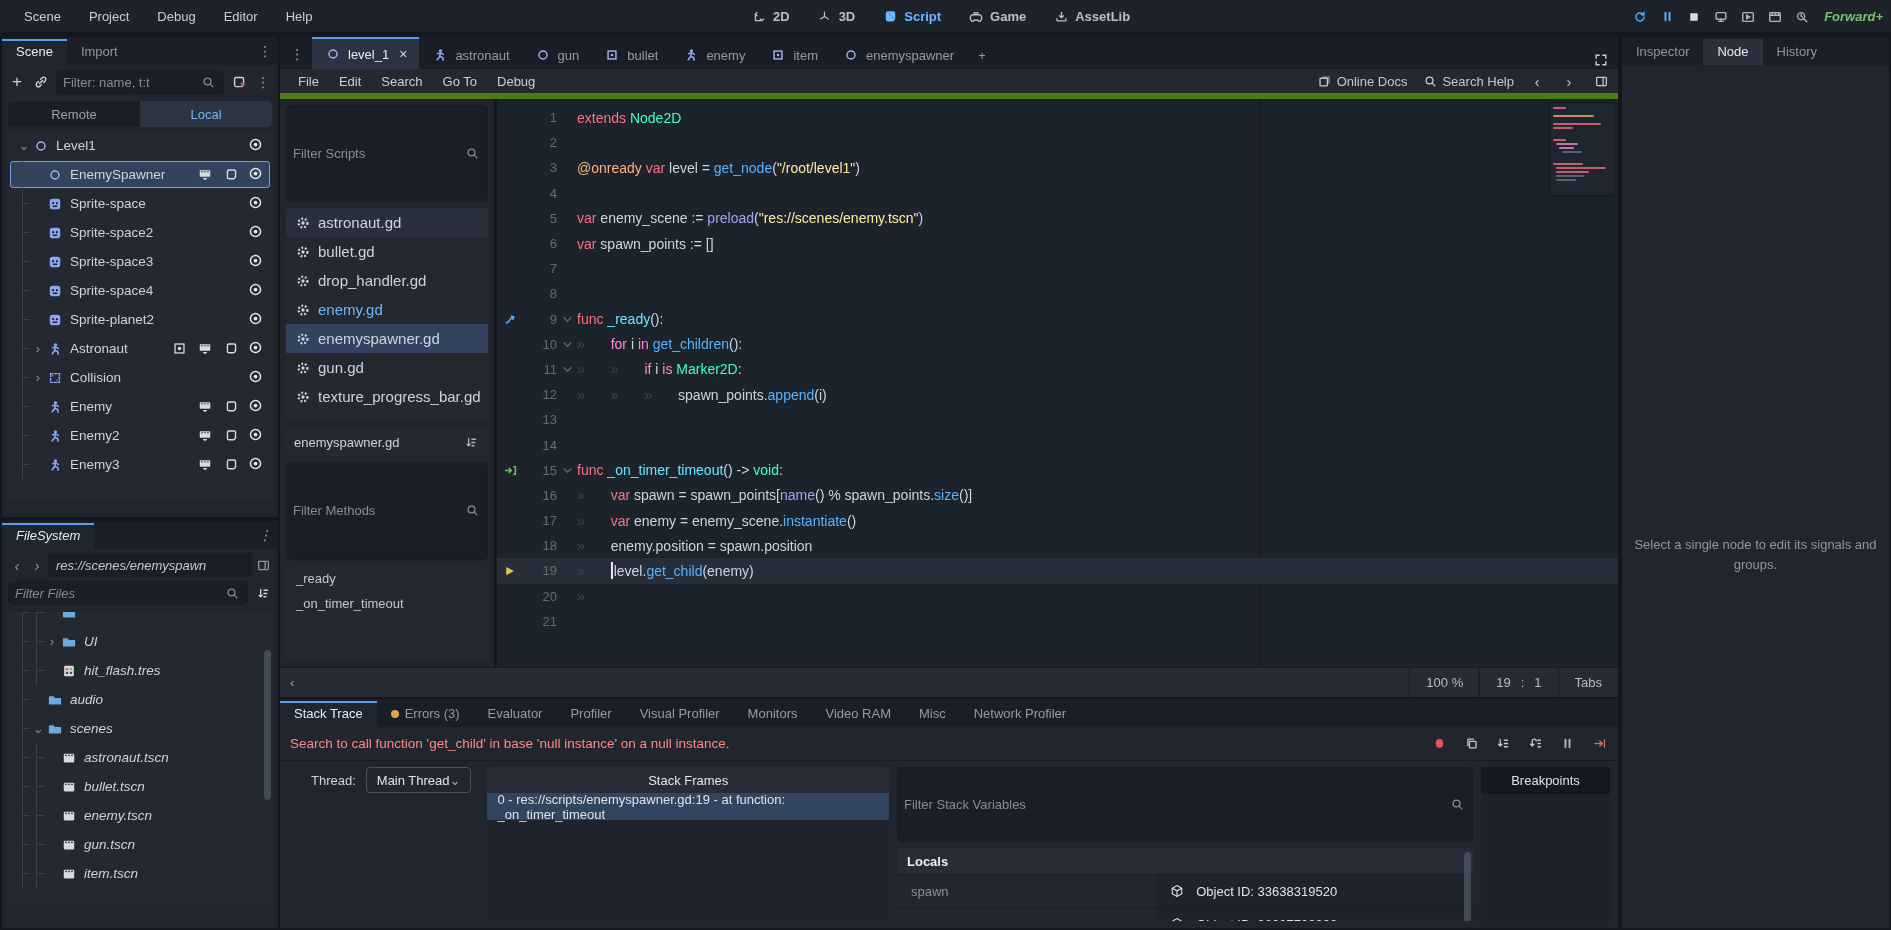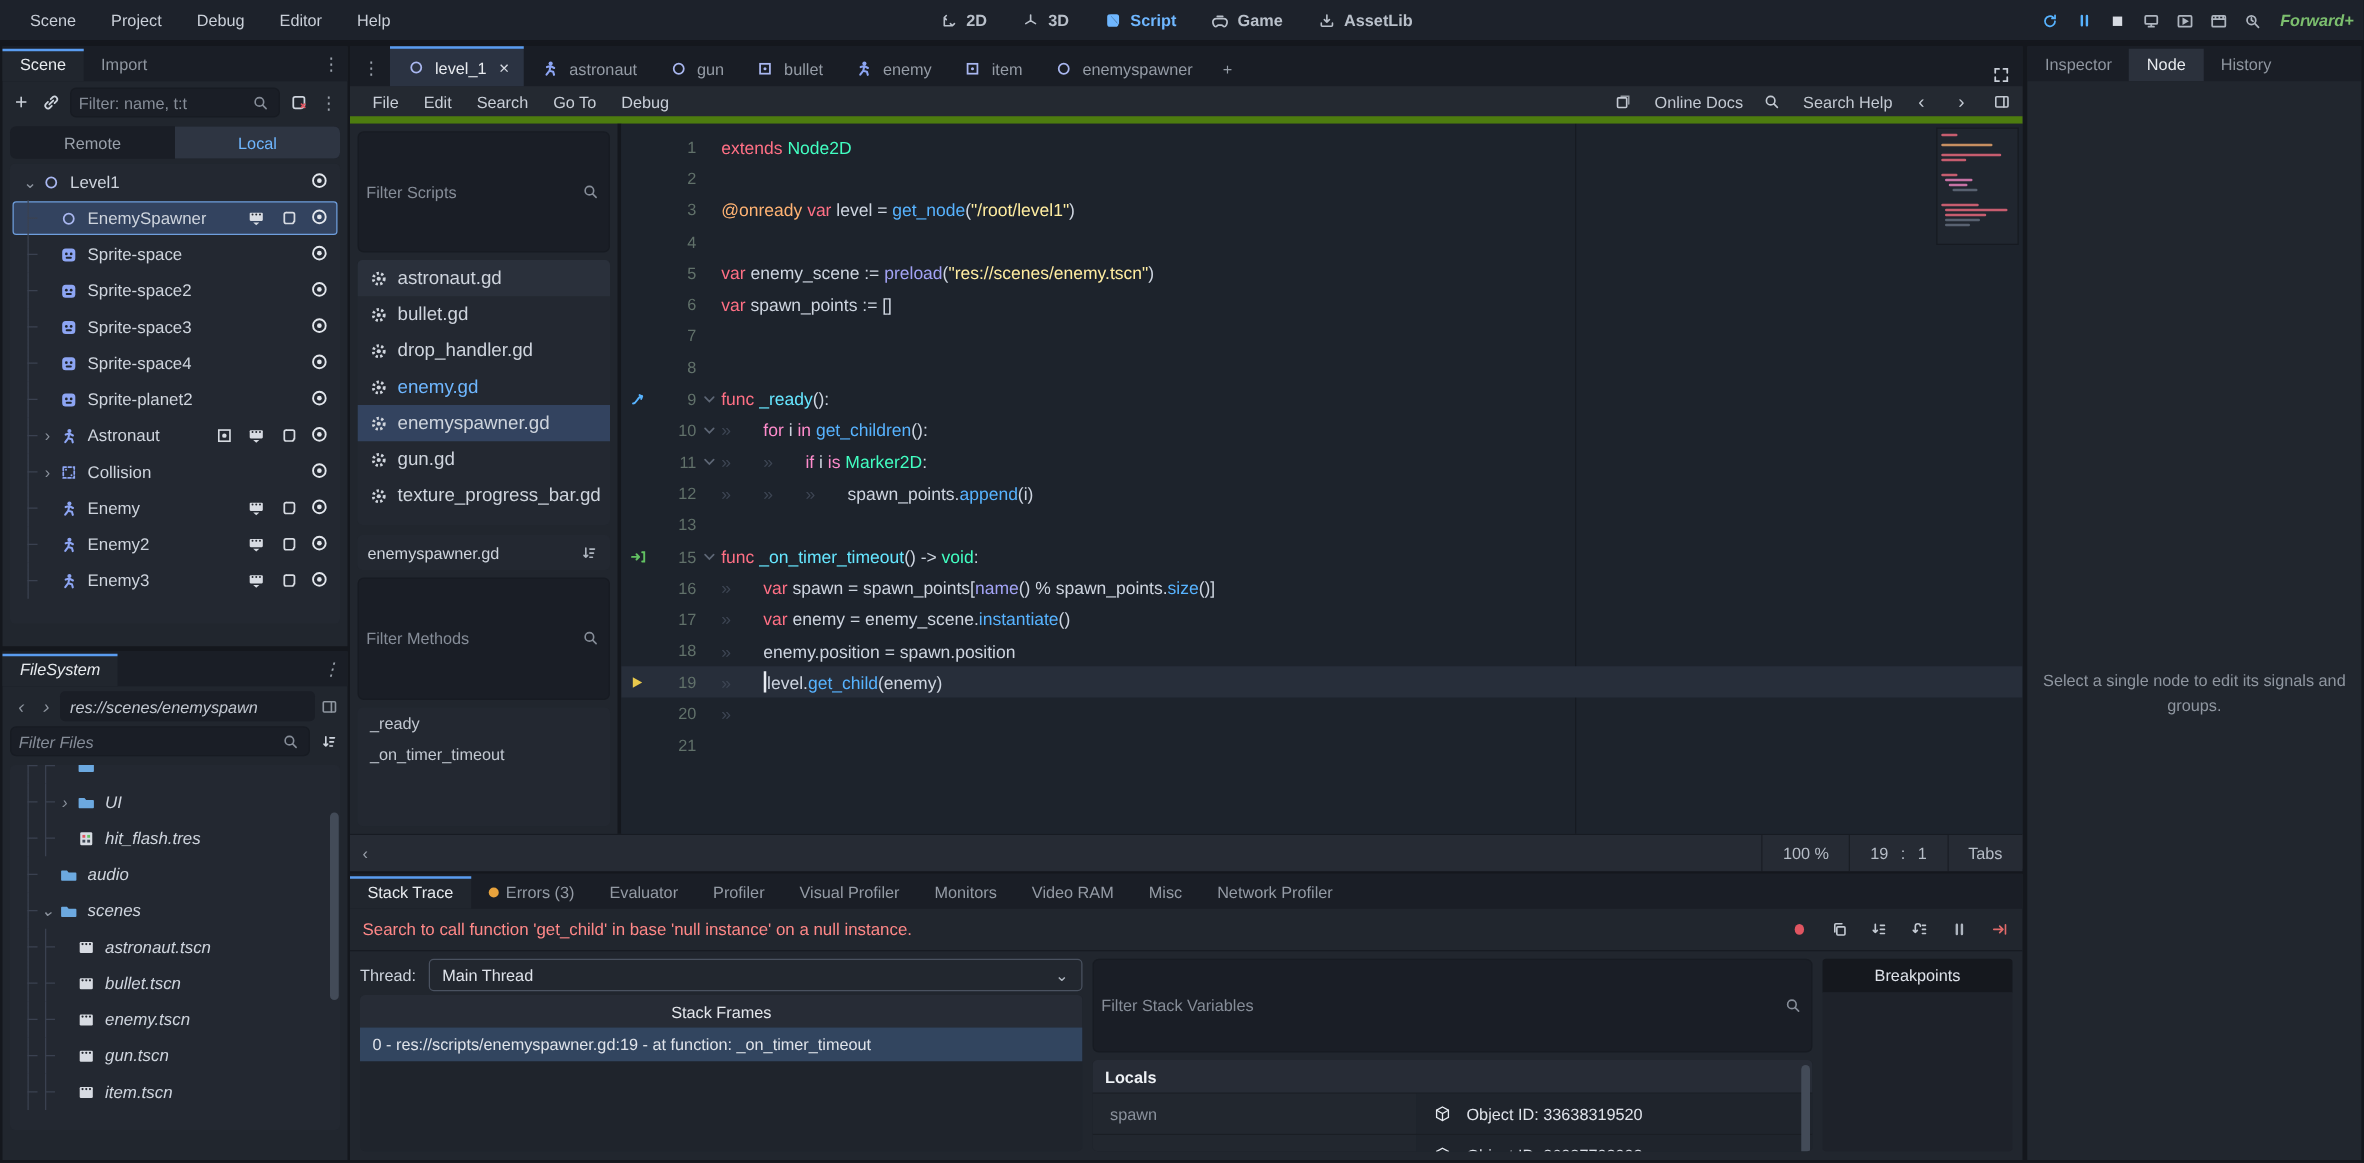--- a/index.html
+++ b/index.html
@@ -63,21 +63,21 @@
   
   #stabs{display:flex;align-items:flex-end;height:32px;background:#191d25;}
   #stabs .dots{color:#8f96a0;margin:0 6px 6px 8px;}
   .stab{display:flex;align-items:center;gap:6px;padding:6px 12px;color:#959ca6;height:28px;}
   .stab.active{background:#2b3342;color:#e8ebef;border-top:2px solid var(--accent);height:32px;}
   .stab .x{color:#d6dae2;margin-left:4px;font-size:14px;}
   #stabs .expand{margin-left:auto;margin-right:8px;color:#c9cfd8;}
   #emenu{display:flex;align-items:center;height:30px;background:#242931;border-bottom:6px solid #4d7c0f;padding:0 8px;}
   #emenu .m{padding:4px 10px;color:#c9cfd8;}
   #emenu .right{margin-left:auto;display:flex;align-items:center;gap:14px;color:#c3c9d2;}
-  #emenu .right .lnk{display:flex;gap:16px;align-items:center;text-align:right;}
+  #emenu .right .lnk{display:flex;gap:3px;align-items:center;text-align:right;}
   #ebody{display:flex;height:568px;}
   #sside{width:217px;background:var(--panel);display:flex;flex-direction:column;border-right:3px solid #14171d;}
   #sside .sect{margin:6px 6px 0;}
   .slist{margin:6px 6px 0;background:#232831;border-radius:4px;overflow:hidden;}
   .srow{display:flex;align-items:center;gap:6px;height:29px;padding:0 8px;color:#ced4dd;font-size:15px;white-space:nowrap;}
   .srow.hover{background:#2a303b;}
   .srow.modified .nm{color:var(--blue);}
   .srow.selected{background:#33435f;}
   #scripts-list{height:212px;}
   .namebar{display:flex;align-items:center;margin:8px 6px 0;background:#232831;border-radius:4px;height:28px;padding:0 8px;color:#ced4dd;}
@@ -107,21 +107,21 @@
   #estatus .cell{padding:0 16px;border-left:1px solid #1a1e24;height:100%;display:flex;align-items:center;gap:10px;}
   
   #dbg-tabs{display:flex;height:28px;background:var(--well);align-items:flex-end;}
   .dtab{padding:5px 14px 6px;color:#949ba5;display:flex;align-items:center;gap:6px;}
   .dtab.active{background:var(--panel);color:#e8ebef;border-top:2px solid var(--accent);padding-top:3px;}
   .errdot{width:8px;height:8px;border-radius:50%;background:#e8a33d;}
   #dbg-toolbar{display:flex;align-items:center;height:34px;padding:0 10px;border-bottom:1px solid #171b22;}
   #dbg-err{color:var(--err);font-size:13.5px;}
   #dbg-actions{margin-left:auto;display:flex;align-items:center;gap:14px;color:#c3c9d2;}
   #dbg-main{display:flex;gap:8px;padding:6px 8px 0;height:160px;}
-  .dcol1{width:578px;display:flex;flex-direction:column;gap:3px;}
+  .dcol1{width:578px;display:flex;flex-direction:row;gap:16px;margin-left:23px;}
   .dcol2{width:576px;display:flex;flex-direction:column;gap:6px;position:relative;}
   .dcol3{flex:1;display:flex;flex-direction:column;}
   .threadrow{display:flex;align-items:center;gap:10px;height:26px;}
   .dropdown{flex:1;height:26px;background:#22272f;border:1px solid #4a5260;border-radius:4px;display:flex;align-items:center;padding:0 10px;color:#dfe3ea;}
   .dropdown .chev{margin-left:auto;color:#aeb5bf;}
   .framespanel{flex:1;background:#1f242c;border-radius:4px;overflow:hidden;}
   .fhead{height:26px;background:#272c36;display:flex;align-items:center;justify-content:center;color:#e4e7ec;}
   .frow{height:27px;display:flex;align-items:center;padding:0 10px;color:#dfe3ea;}
   .frow.selected{background:#32455f;}
   .varspanel{flex:1;background:#1f242c;border-radius:4px;overflow:hidden;position:relative;}
@@ -1084,20 +1084,26 @@
               <span class="g-fold"></span>
               <span class="ltext"><span class="tabmark">»</span><span class="tabmark">»</span><span class="tabmark">»</span><span class="tok-pl">spawn_points.</span><span class="tok-fn">append</span><span class="tok-pl">(i)</span></span>
             </div>
             <div class="cl">
               <span class="g-ico"></span>
               <span class="g-num">13</span>
               <span class="g-fold"></span>
               <span class="ltext"></span>
             </div>
             <div class="cl">
+              <span class="g-ico"></span>
+              <span class="g-num">14</span>
+              <span class="g-fold"></span>
+              <span class="ltext"></span>
+            </div>
+            <div class="cl">
               <span class="g-ico">
                 <svg width="13" height="13" viewBox="0 0 16 16" fill="none" stroke="currentColor" stroke-width="1.6" stroke-linecap="round">
                   <path d="M2 8h7M9 8L6.4 5.4M9 8l-2.6 2.6M12 3.5h2v9h-2" stroke="#62c162" stroke-width="1.9"></path>
                 </svg>
               </span>
               <span class="g-num">15</span>
               <span class="g-fold">
                 <svg width="11" height="11" viewBox="0 0 16 16" fill="none" stroke="currentColor" stroke-width="1.6" stroke-linecap="round">
                   <path d="M3 5.5l5 5 5-5" stroke="#5d6675" stroke-width="2"></path>
                 </svg>

